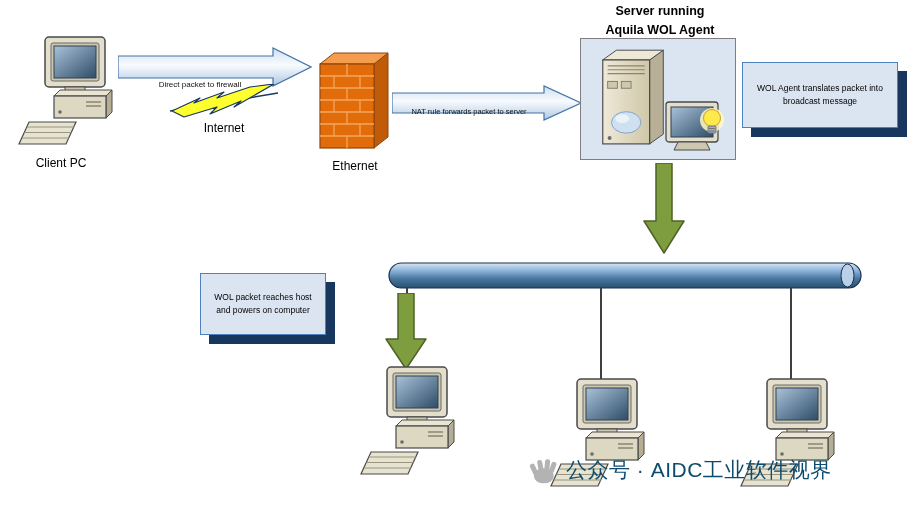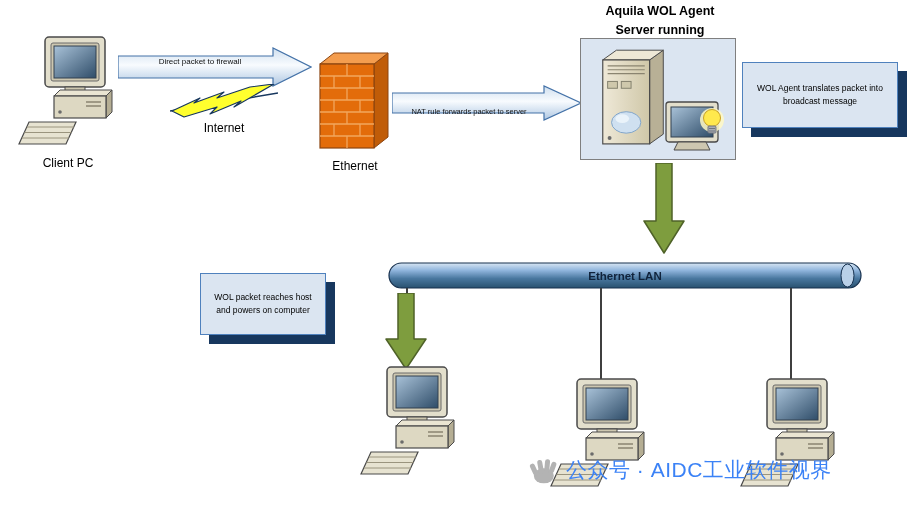--- a/index.html
+++ b/index.html
@@ -6,21 +6,21 @@
   html,body { background:#ffffff; font-family:"Liberation Sans", sans-serif; }
   .canvas { position:relative; width:923px; height:511px; background:#ffffff; overflow:hidden; }
   .abs { position:absolute; }
   .node-label { position:absolute; text-align:center; font-size:12px; font-weight:400; color:#000; }
   .server-title { position:absolute; text-align:center; font-size:12.5px; font-weight:700; color:#000; line-height:19px; }
   .flow-label { position:absolute; display:flex; align-items:center; justify-content:center; text-align:center; font-size:8px; color:#111; }
   .callout { position:absolute; background:#dbe5f1; border:1px solid #4f81bd; box-shadow:9px 9px 0 0 #17375e; display:flex; align-items:center; justify-content:center; text-align:center; font-size:8.5px; line-height:1.55; color:#000; padding:6px 5px; }
   .server-box { position:absolute; background:#dbe5f1; border:1px solid #7f7f7f; }
   .vline { position:absolute; width:1.5px; background:#3f3f3f; }
   .lan-label { position:absolute; display:flex; align-items:center; justify-content:center; font-size:11.5px; font-weight:700; color:#10233c; }
-  .watermark { position:absolute; display:flex; align-items:center; gap:8px; color:#3b82f6; font-size:21px; font-weight:500; letter-spacing:.5px; z-index:6; white-space:nowrap; }
+  .watermark { position:absolute; display:flex; align-items:center; gap:8px; color:#0c4a6e; font-size:21px; font-weight:500; letter-spacing:.5px; z-index:6; white-space:nowrap; }
 </style>
 </head>
 <body>
 
 <div class="canvas">
 
   <svg width="0" height="0" style="position:absolute" aria-hidden="true">
     <defs>
       <linearGradient id="scrGrad" x1="0" y1="0" x2="1" y2="1">
         <stop offset="0" stop-color="#a9c2d8"></stop>
@@ -82,27 +82,27 @@
         <rect x="43" y="29" width="8" height="7" rx="1" fill="#a8adb5" stroke="#70757c" stroke-width="1"></rect>
         <line x1="44" y1="31.5" x2="50" y2="31.5" stroke="#70757c" stroke-width="1"></line>
         <line x1="44" y1="34" x2="50" y2="34" stroke="#70757c" stroke-width="1"></line>
       </symbol>
     </defs>
   </svg>
 
   <svg class="abs" style="left:18px;top:36px" width="100" height="112">
       <use href="#pc-icon"></use>
     </svg>
-  <div class="node-label" style="left:18px;top:156px;width:100px">Client PC</div>
+  <div class="node-label" style="left:11px;top:156px;width:100px">Client PC</div>
 
   <div class="abs" style="left:118px;top:47px;width:194px;height:40px">
     <svg width="194" height="40">
       <polygon points="0,9 155,9 155,1 193,20 155,39 155,31 0,31" fill="url(#arrGrad)" stroke="#4472a8" stroke-width="1.2"></polygon>
     </svg>
-    <div class="flow-label" style="left:8px;top:3px;width:148px;height:22px">Direct packet to firewall</div>
+    <div class="flow-label" style="left:8px;top:26px;width:148px;height:22px">Direct packet to firewall</div>
   </div>
 
   <svg class="abs" style="left:170px;top:84px" width="108" height="36" viewBox="0 0 108 36">
     <line x1="0" y1="27" x2="108" y2="9" stroke="#17375e" stroke-width="1.5"></line>
     <polygon points="2,27 30,14 24,19 54,8 47,14 80,3 104,0 64,23 71,17 40,30 47,23 14,33" fill="#ffff2e" stroke="#17375e" stroke-width="1.2" stroke-linejoin="round"></polygon>
   </svg>
   <div class="node-label" style="left:170px;top:121px;width:108px">Internet</div>
 
   <svg class="abs" style="left:316px;top:50px" width="78" height="104" viewBox="0 0 78 104">
     <polygon points="58,14 72,3 72,87 58,98" fill="#c05c08" stroke="#8c4510" stroke-width="1"></polygon>
@@ -115,22 +115,22 @@
   <div class="node-label" style="left:316px;top:159px;width:78px">Ethernet</div>
 
   <div class="abs" style="left:392px;top:85px;width:190px;height:36px">
     <svg width="190" height="36">
       <polygon points="0,8 152,8 152,1 189,18 152,35 152,28 0,28" fill="url(#arrGrad)" stroke="#4472a8" stroke-width="1.2"></polygon>
     </svg>
     <div class="flow-label" style="left:3px;top:8px;width:148px;height:36px;font-size:7.5px">NAT rule forwards packet to server</div>
   </div>
 
   <div class="server-title" style="left:555px;top:2px;width:210px">
+    <div>Server running</div>
     <div>Aquila WOL Agent</div>
-    <div>Server running</div>
   </div>
 
   <div class="server-box" style="left:580px;top:38px;width:156px;height:122px">
     <svg class="abs" style="left:12px;top:8px" width="82" height="104">
         <use href="#server-tower"></use>
       </svg>
     <svg class="abs" style="left:84px;top:58px" width="66" height="58">
         <use href="#bulb-monitor"></use>
       </svg>
   </div>
@@ -140,21 +140,20 @@
   </div>
 
   <svg class="abs" style="left:643px;top:163px" width="42" height="92" viewBox="0 0 42 92">
     <polygon points="13,0 29,0 29,58 41,58 21,90 1,58 13,58" fill="#7e9d3e" stroke="#4f6228" stroke-width="1.5" stroke-linejoin="round"></polygon>
   </svg>
 
   <svg class="abs" style="left:388px;top:262px" width="474" height="27" viewBox="0 0 474 27">
     <rect x="1" y="1" width="472" height="25" rx="12.5" fill="url(#lanGrad)" stroke="#16304e" stroke-width="1.2"></rect>
     <ellipse cx="459.5" cy="13.5" rx="6.5" ry="11.5" fill="#b9d0e8" stroke="#16304e" stroke-width="1"></ellipse>
   </svg>
-  <div class="lan-label" style="left:388px;top:262px;width:474px;height:27px">Ethernet LAN</div>
 
   <div class="callout" style="left:200px;top:273px;width:126px;height:62px">
     <span>WOL packet reaches host and powers on computer</span>
   </div>
 
   <div class="vline" style="left:406px;top:288px;height:7px"></div>
   <div class="vline" style="left:600px;top:288px;height:98px"></div>
   <div class="vline" style="left:790px;top:288px;height:98px"></div>
 
   <svg class="abs" style="left:385px;top:293px" width="42" height="78" viewBox="0 0 42 78">

